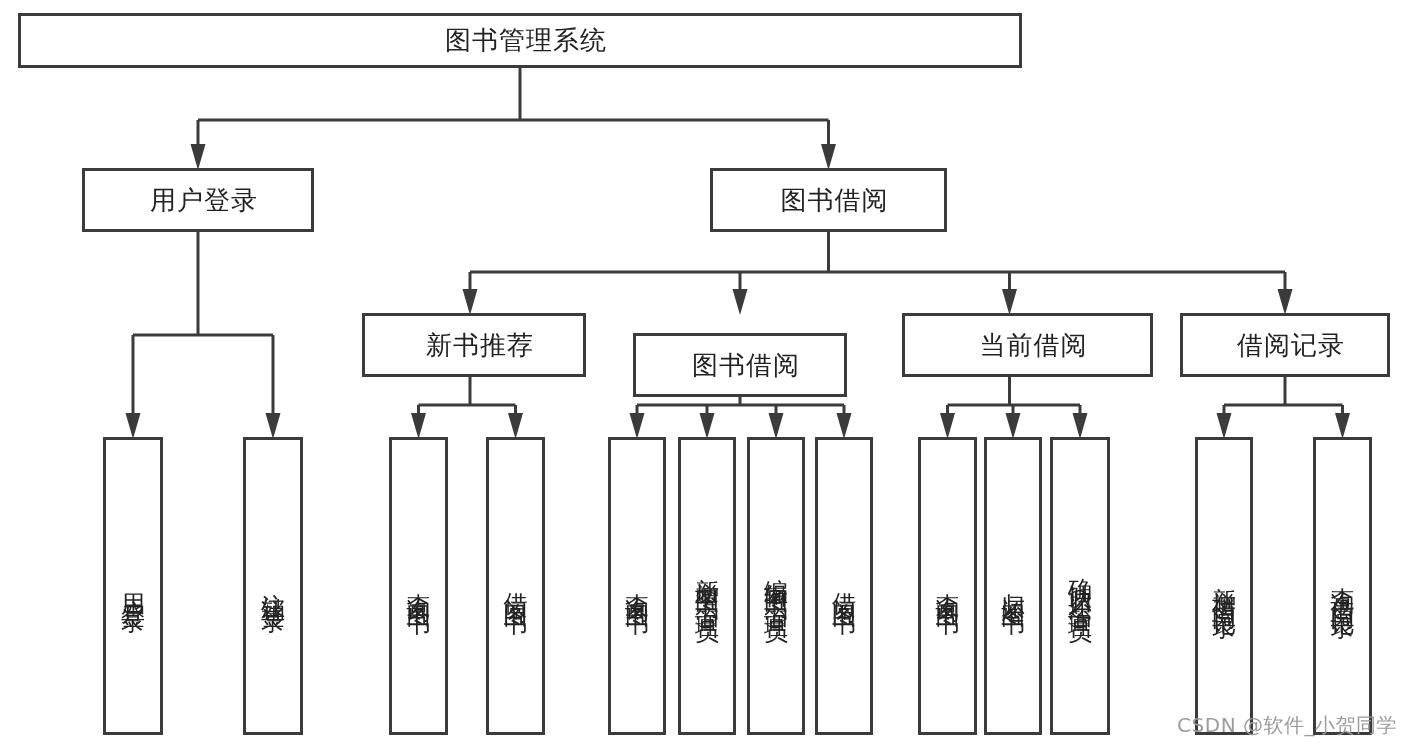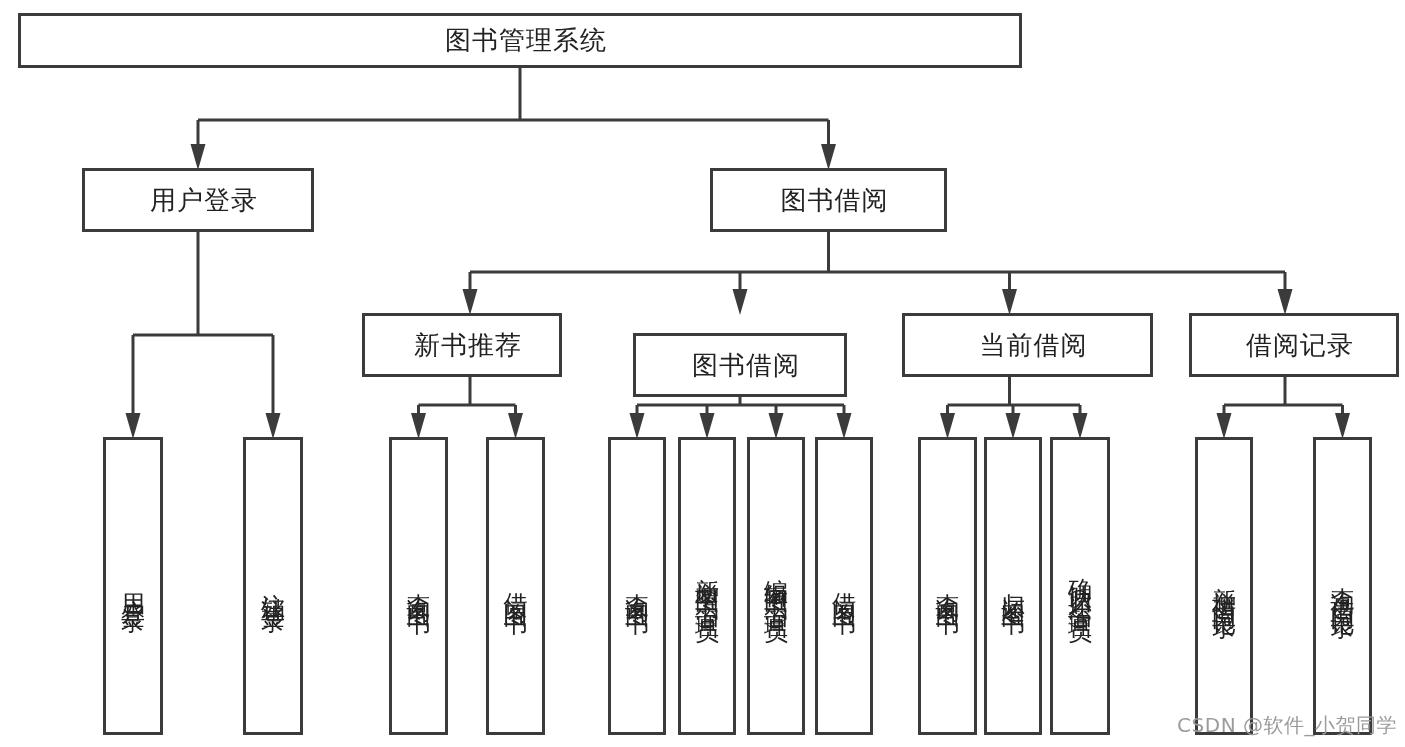--- a/index.html
+++ b/index.html
@@ -91,30 +91,30 @@
   <div id="nodes">
       <div class="node h root" style="left: 18px; top: 13px; width: 1004px; height: 55px;">
         <span>图书管理系统</span>
       </div>
       <div class="node h" style="left: 82px; top: 168px; width: 232px; height: 64px;">
         <span>用户登录</span>
       </div>
       <div class="node h" style="left: 710px; top: 168px; width: 237px; height: 64px;">
         <span>图书借阅</span>
       </div>
-      <div class="node h" style="left: 362px; top: 313px; width: 200px; height: 64px;">
+      <div class="node h" style="left: 362px; top: 313px; width: 224px; height: 64px;">
         <span>新书推荐</span>
       </div>
       <div class="node h" style="left: 633px; top: 313px; width: 214px; height: 64px; margin-top: 20px;">
         <span>图书借阅</span>
       </div>
       <div class="node h" style="left: 902px; top: 313px; width: 251px; height: 64px;">
         <span>当前借阅</span>
       </div>
-      <div class="node h" style="left: 1180px; top: 313px; width: 210px; height: 64px; margin-left: 9px;">
+      <div class="node h" style="left: 1180px; top: 313px; width: 210px; height: 64px;">
         <span>借阅记录</span>
       </div>
       <div class="node v" style="left: 103px; top: 437px; width: 60px; height: 298px;">
         <span>用户登录</span>
       </div>
       <div class="node v" style="left: 243px; top: 437px; width: 60px; height: 298px;">
         <span>注销登录</span>
       </div>
       <div class="node v" style="left: 389px; top: 437px; width: 59px; height: 298px;">
         <span>查询图书</span>

